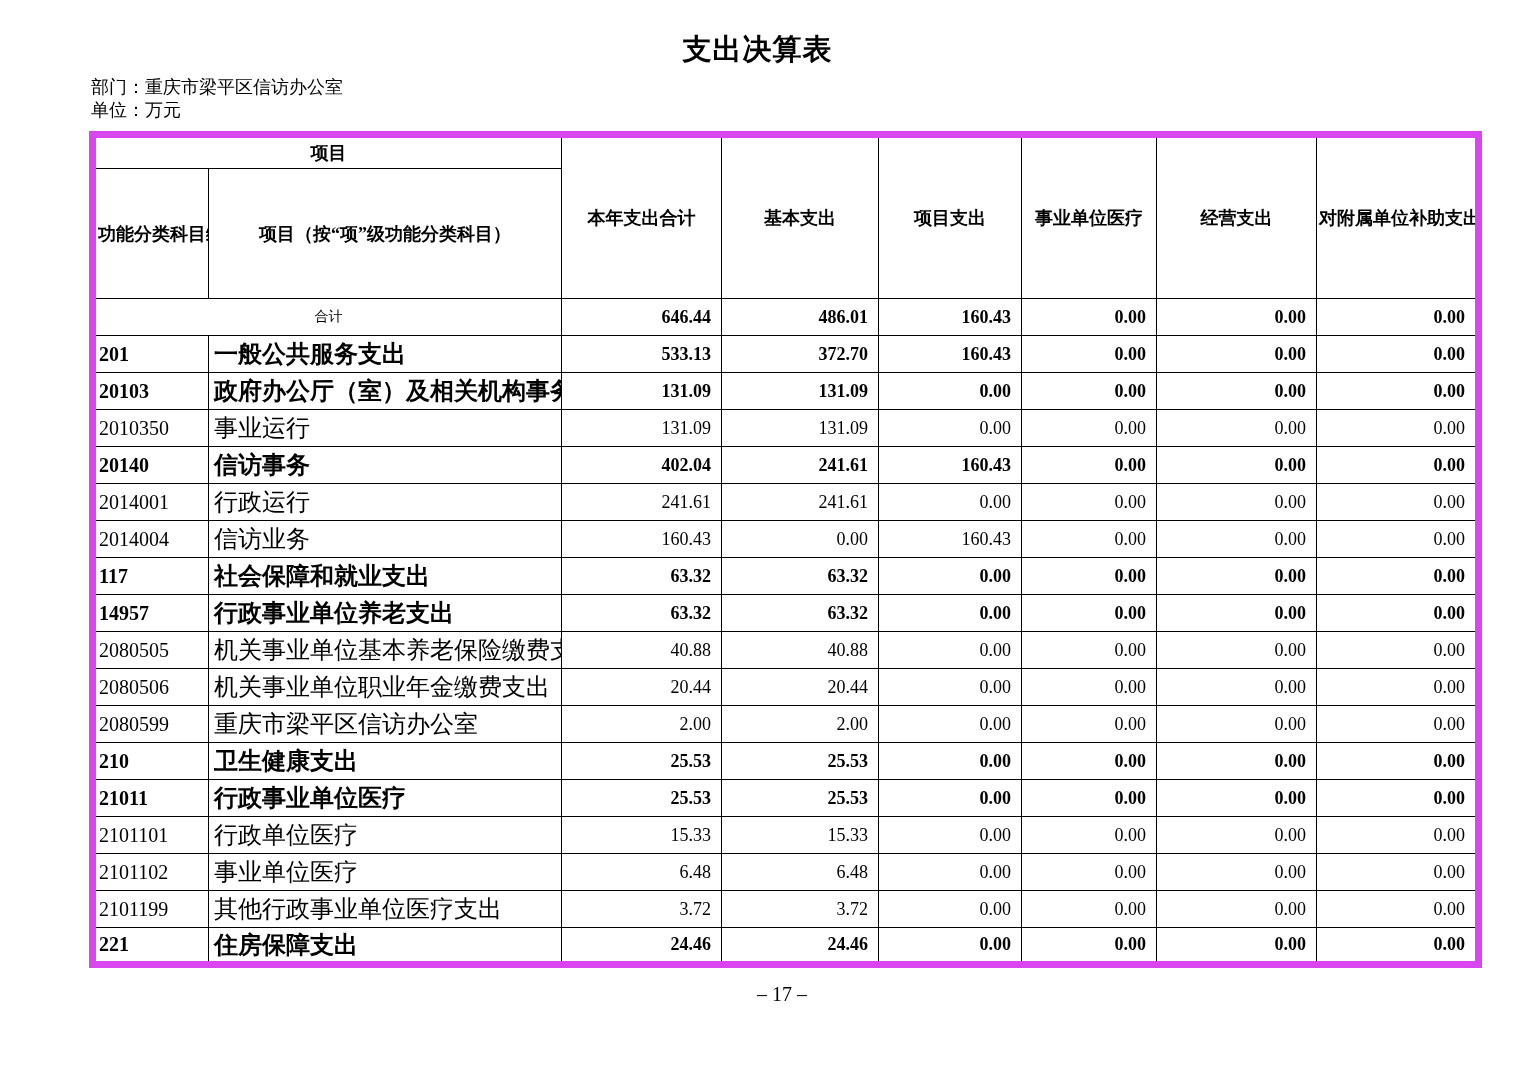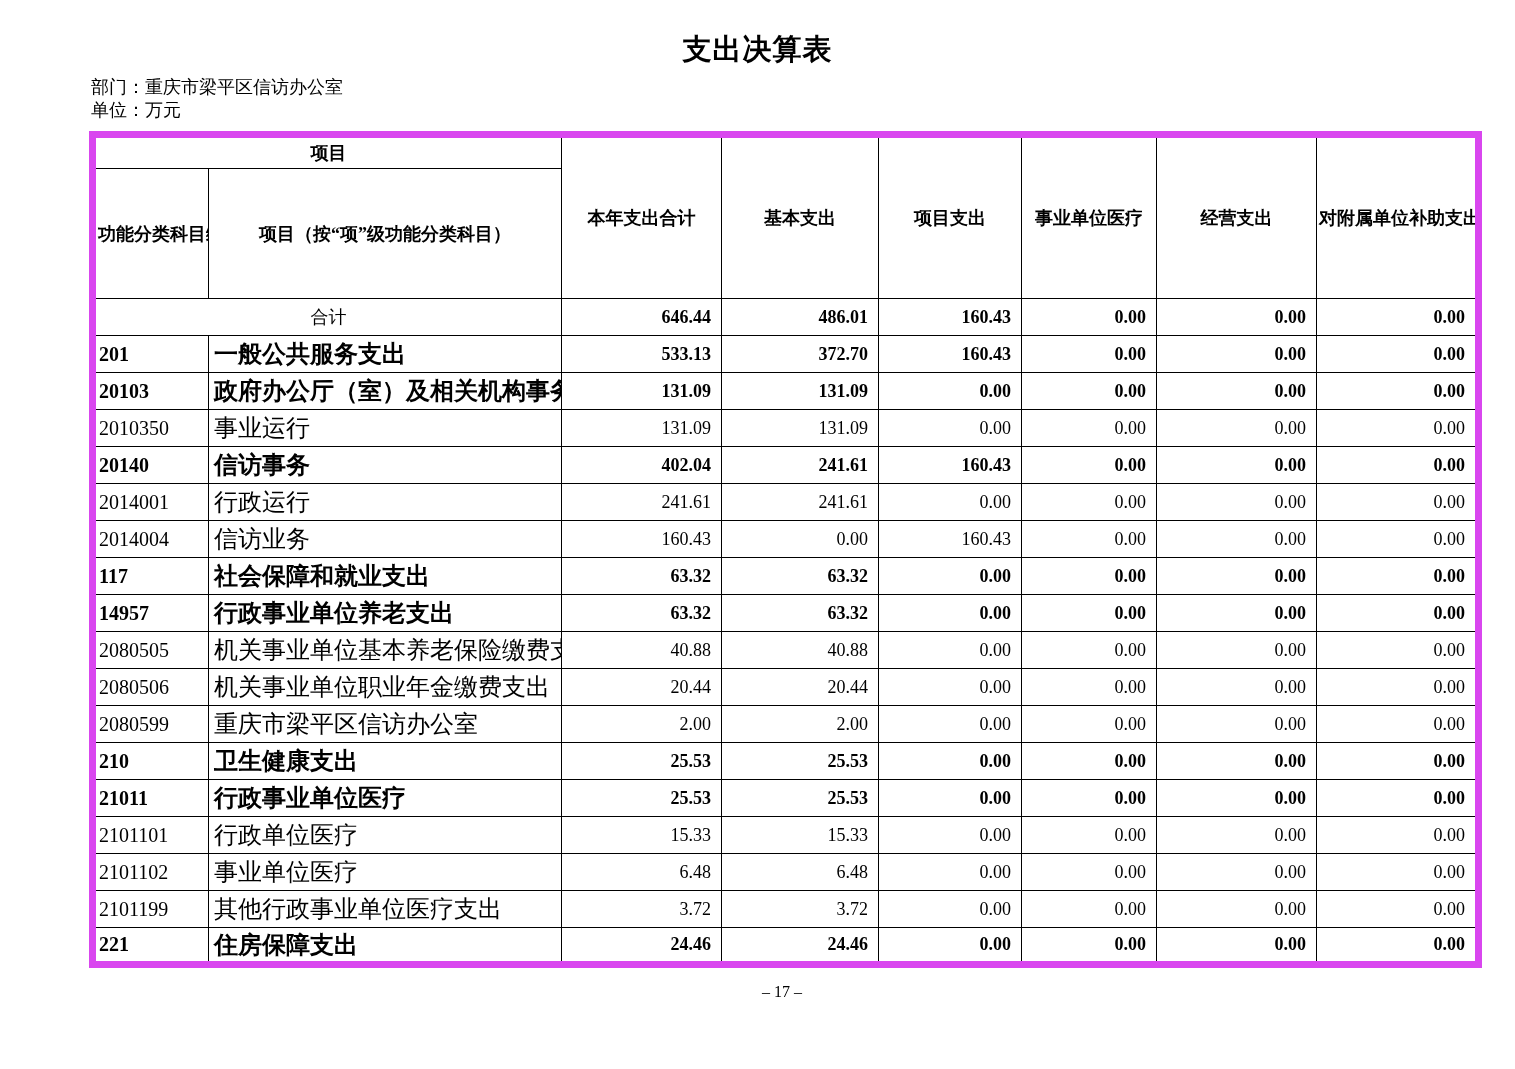--- a/index.html
+++ b/index.html
@@ -33,22 +33,22 @@
     vertical-align: middle; padding: 0 2px; white-space: nowrap;
   }
   tr.hrow1 { height: 34px; }
   tr.hrow2 { height: 130px; }
   .fin tbody tr { height: 37px; }
   th.th-code { white-space: normal; padding: 0 11px; line-height: 30px; }
   td.cell-code  { font-size: 20px; text-align: left; padding: 0 2px 0 3px; white-space: nowrap; }
   td.cell-name  { font-size: 24px; text-align: left; padding: 0 4px 0 5px; white-space: nowrap; }
   td.cell-value { font-size: 18px; text-align: right; padding: 0 10px 0 2px; white-space: nowrap; }
   tr.bold td { font-weight: bold; }
-  td.cell-total-label { text-align: center; font-size: 18px; font-weight: normal !important; }
-  .page-number { width: 1386px; margin: 15px 0 0 89px; text-align: center; font-size: 16px; }
+  td.cell-total-label { text-align: center; font-size: 14px; font-weight: normal !important; }
+  .page-number { width: 1386px; margin: 15px 0 0 89px; text-align: center; font-size: 20px; }
 </style>
 </head>
 <body>
 
 <div class="page">
 
   <div class="doc-title">支出决算表</div>
 
 
   <div class="meta-row">

